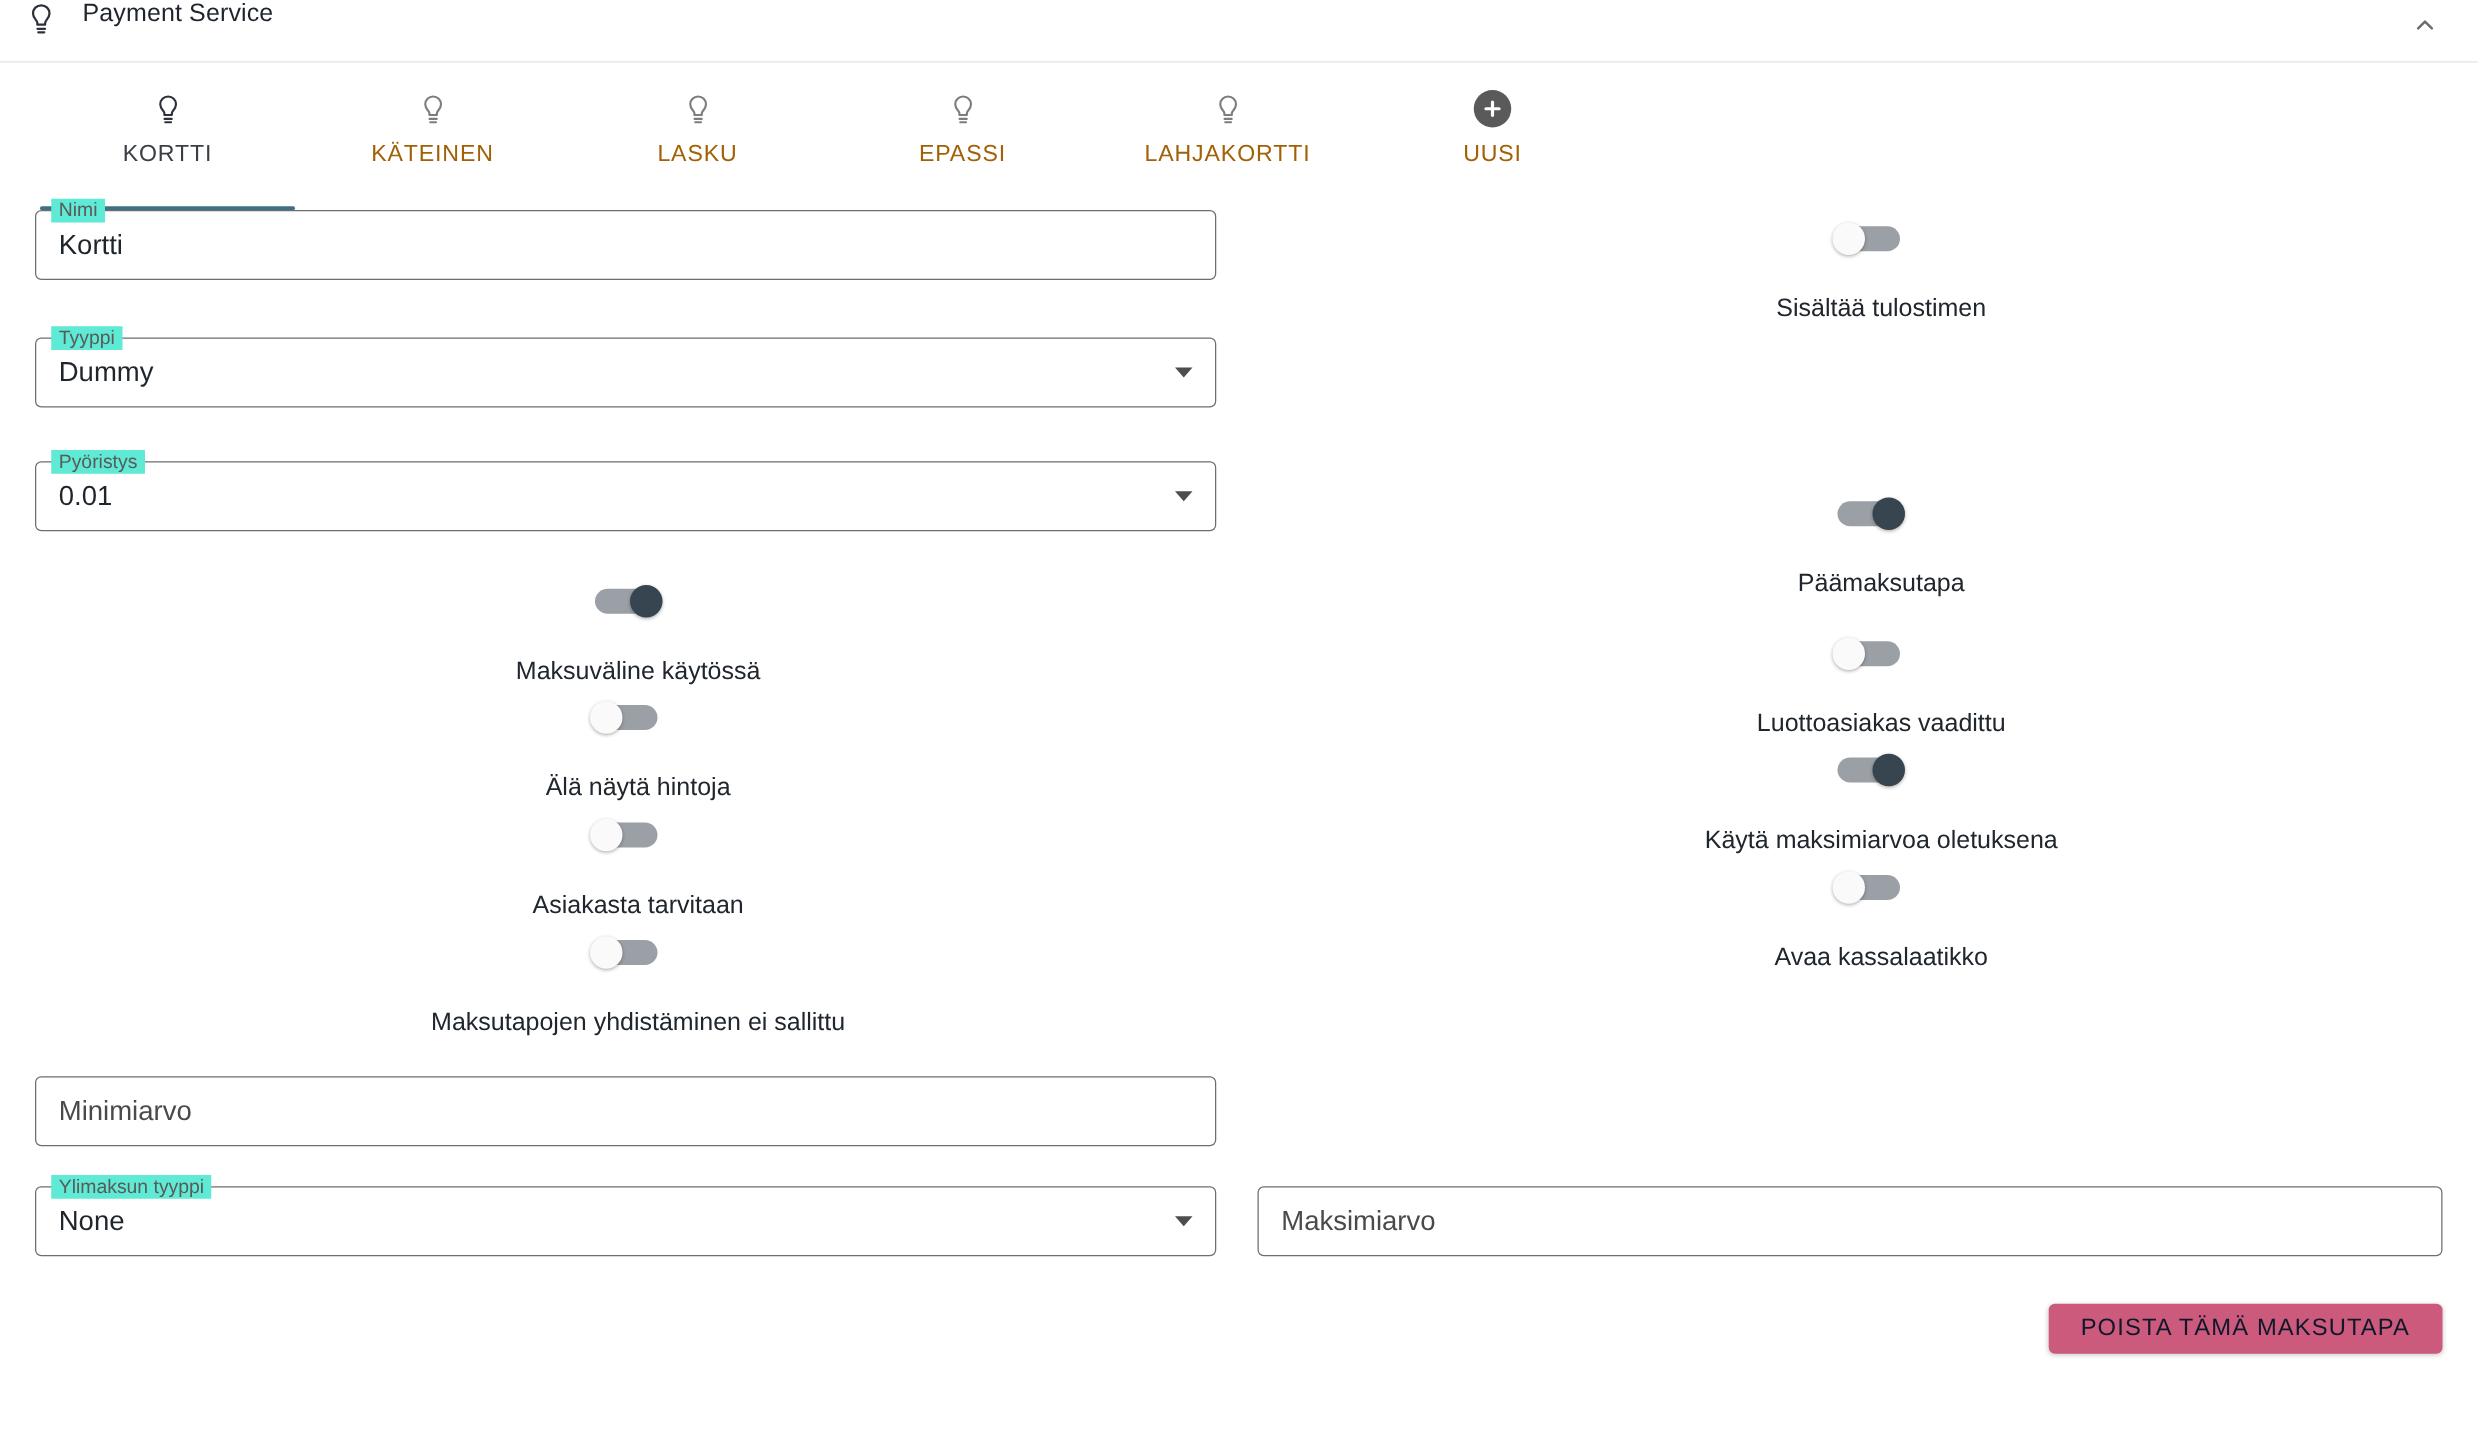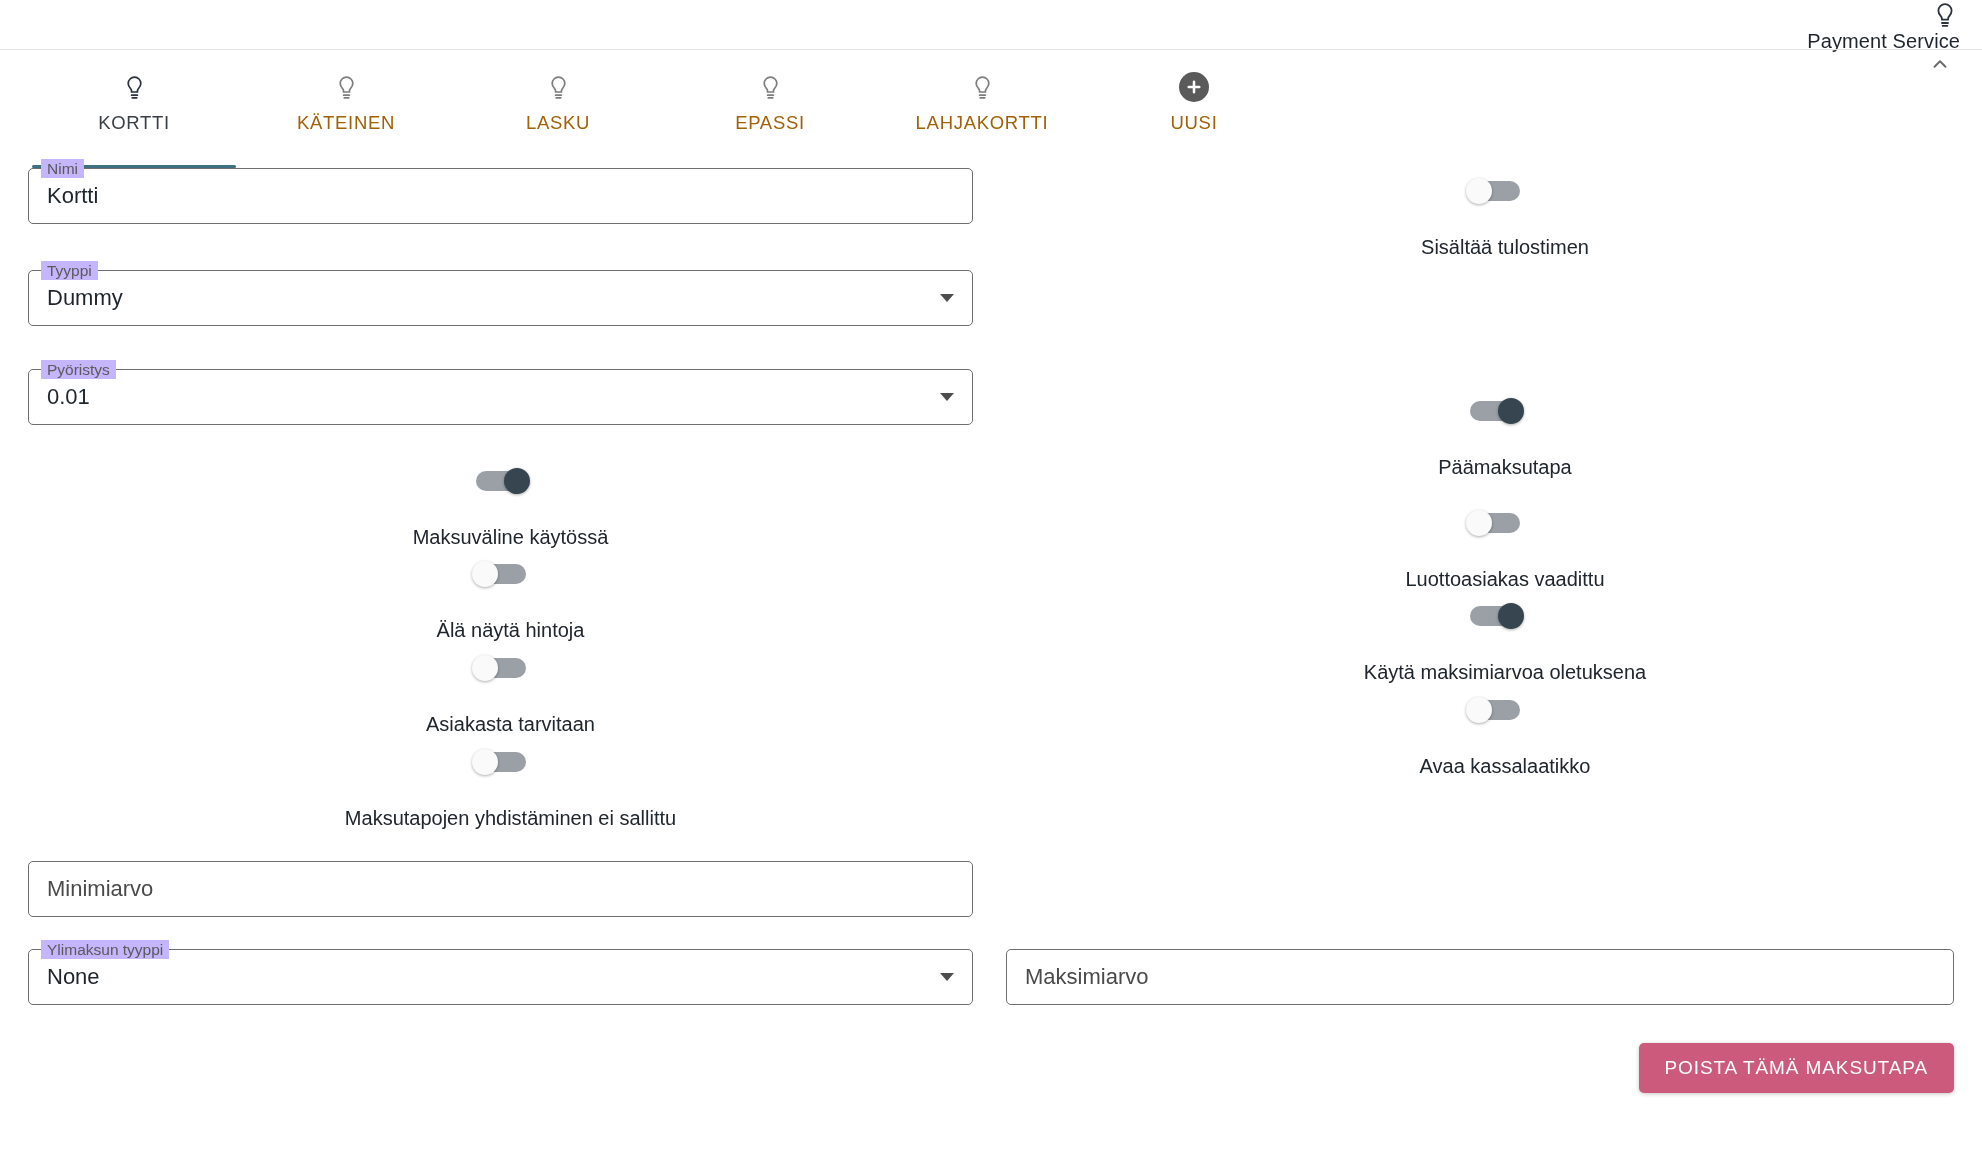--- a/index.html
+++ b/index.html
@@ -9,24 +9,23 @@
     height: 1156px;
     background: #ffffff;
     font-family: "Liberation Sans", sans-serif;
     overflow: hidden;
   }
 
   
   .header {
     height: 50px;
     display: flex;
-    align-items: flex-end;
+    align-items: flex-start;
     padding: 0 22px 0 18px;
     position: relative;
-    flex-direction: column;
   }
   .header-icon {
     width: 30px; height: 30px;
     display: flex; align-items: center; justify-content: center;
     color: #2b323b;
     flex: 0 0 auto;
   }
   .header-title {
     font-size: 20px;
     color: #1f252c;
@@ -114,21 +113,21 @@
     border-radius: 5px;
     display: flex;
     align-items: center;
     padding: 0 18px;
     background: #fff;
   }
   .field .legend {
     position: absolute;
     top: -10px;
     left: 12px;
-    background: #c4b5fd;
+    background: #5eead4;
     padding: 0 6px;
     font-size: 15.5px;
     color: #5a5a5a;
     line-height: 19px;
     white-space: nowrap;
   }
   .field .value {
     font-size: 22px;
     color: #1f252c;
   }
@@ -190,24 +189,24 @@
 
   
   .footer {
     display: flex;
     justify-content: flex-end;
     padding: 0 28px;
     margin-top: 38px;
   }
   .delete-btn {
     background: #cb5a7c;
-    color: #ffffff;
+    color: #0f172a;
     border: none;
     border-radius: 5px;
-    height: 50px;
+    height: 40px;
     padding: 0 26px;
     font-size: 19px;
     letter-spacing: .9px;
     font-family: "Liberation Sans", sans-serif;
     cursor: pointer;
     box-shadow: 0 1px 4px rgba(0,0,0,.22);
   }
 </style>
 </head>
 <body>

